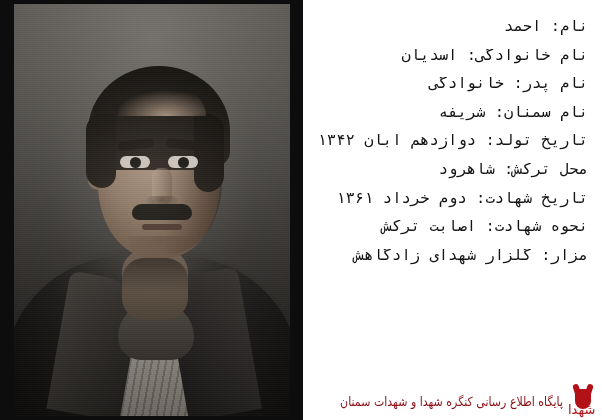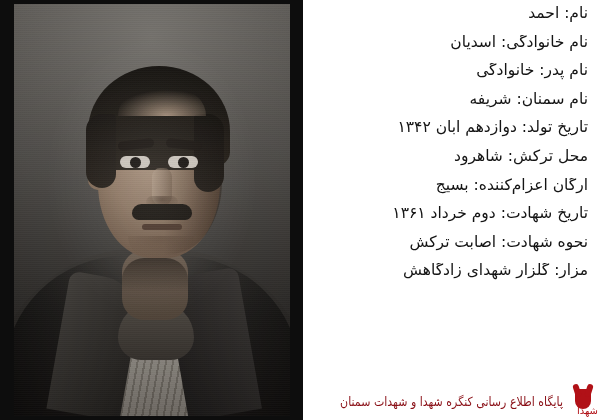--- a/index.html
+++ b/index.html
@@ -17,24 +17,25 @@
     background: #ffffff;
     overflow: hidden;
   }
   
   #info-panel {
     position: absolute;
     top: 0;
     right: 0;
     width: 288px;
     height: 420px;
-    padding: 6px 10px 0 0;
+    padding: 20px 10px 0 0;
     box-sizing: border-box;
     direction: rtl;
     text-align: right;
+    font-family: Liberation Mono, monospace;
   }
   .info-row {
     display: block;
     width: 100%;
     font-size: 15.5px;
     line-height: 1.0;
     color: #141414;
     white-space: nowrap;
     margin: 0;
     padding: 0 4px 0 0;
@@ -283,22 +284,22 @@
     background: #b11117;
     border-radius: 4px;
   }
   #wm-logo .tulip:before { left: -1px; transform: rotate(-18deg); }
   #wm-logo .tulip:after  { right: -1px; transform: rotate(18deg); }
   #wm-logo .word {
     position: absolute;
     bottom: 0;
     left: 0;
     width: 30px;
-    text-align: right;
-    font-size: 10px;
+    text-align: left;
+    font-size: 13px;
     color: #b11117;
     line-height: 1;
   }
 </style>
 </head>
 <body>
 
 <div id="page">
 
   <div id="photo-frame">
@@ -359,24 +360,20 @@
     </div>
     <div class="info-row">
       <span class="lbl">تاریخ تولد:</span>
       <span class="val">دوازدهم آبان ۱۳۴۲</span>
     </div>
     <div class="info-row">
       <span class="lbl">محل ترکش:</span>
       <span class="val">شاهرود</span>
     </div>
     <div class="info-row">
-      <span class="lbl">ارگان اعزام‌کننده:</span>
-      <span class="val">بسیج</span>
-    </div>
-    <div class="info-row">
       <span class="lbl">تاریخ شهادت:</span>
       <span class="val">دوم خرداد ۱۳۶۱</span>
     </div>
     <div class="info-row">
       <span class="lbl">نحوه شهادت:</span>
       <span class="val">اصابت ترکش</span>
     </div>
     <div class="info-row">
       <span class="lbl">مزار:</span>
       <span class="val">گلزار شهدای زادگاهش</span>

